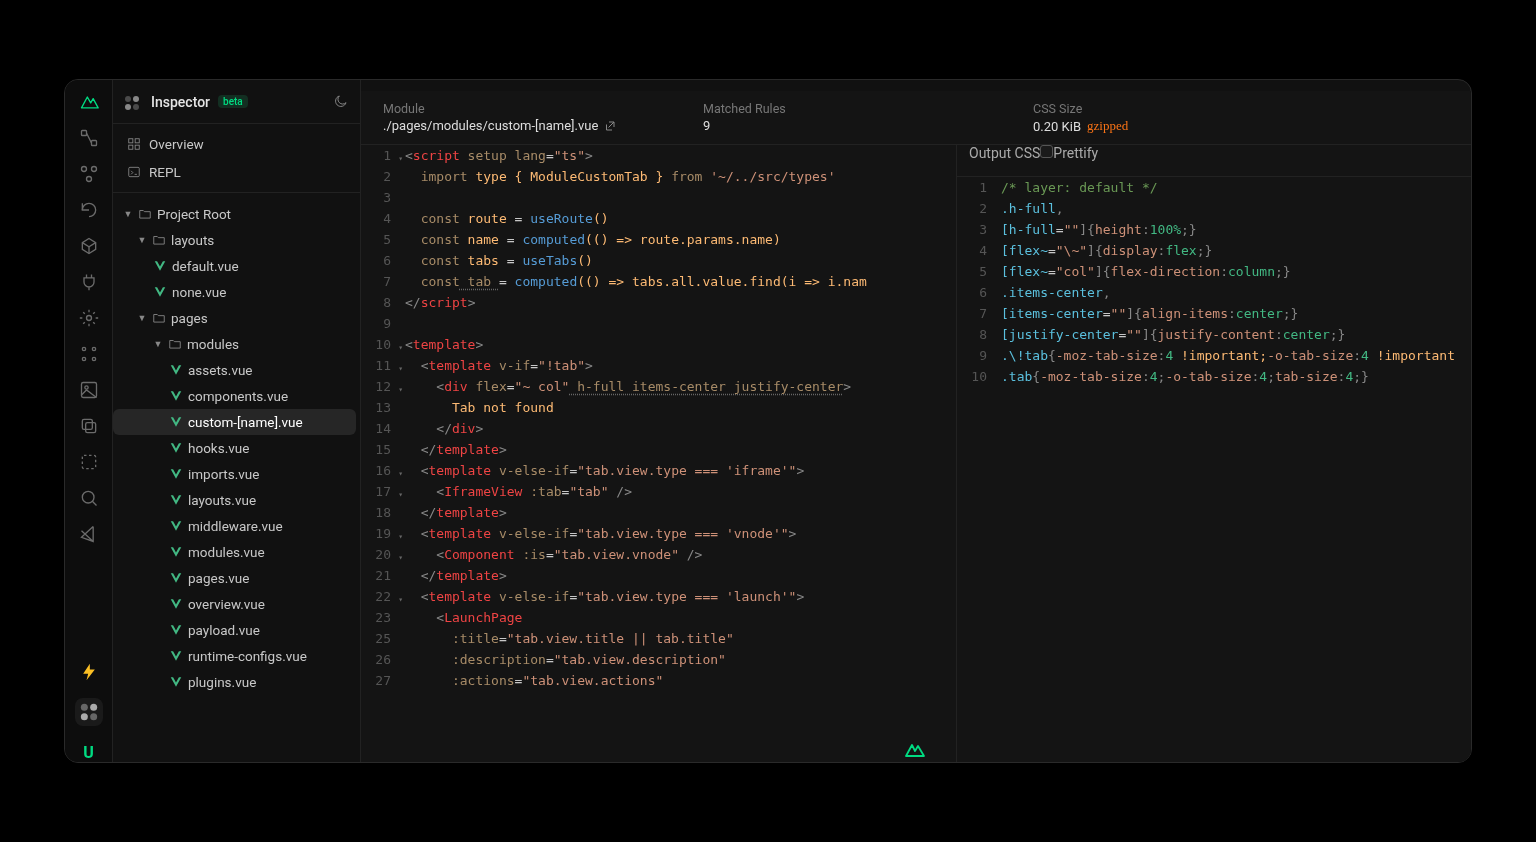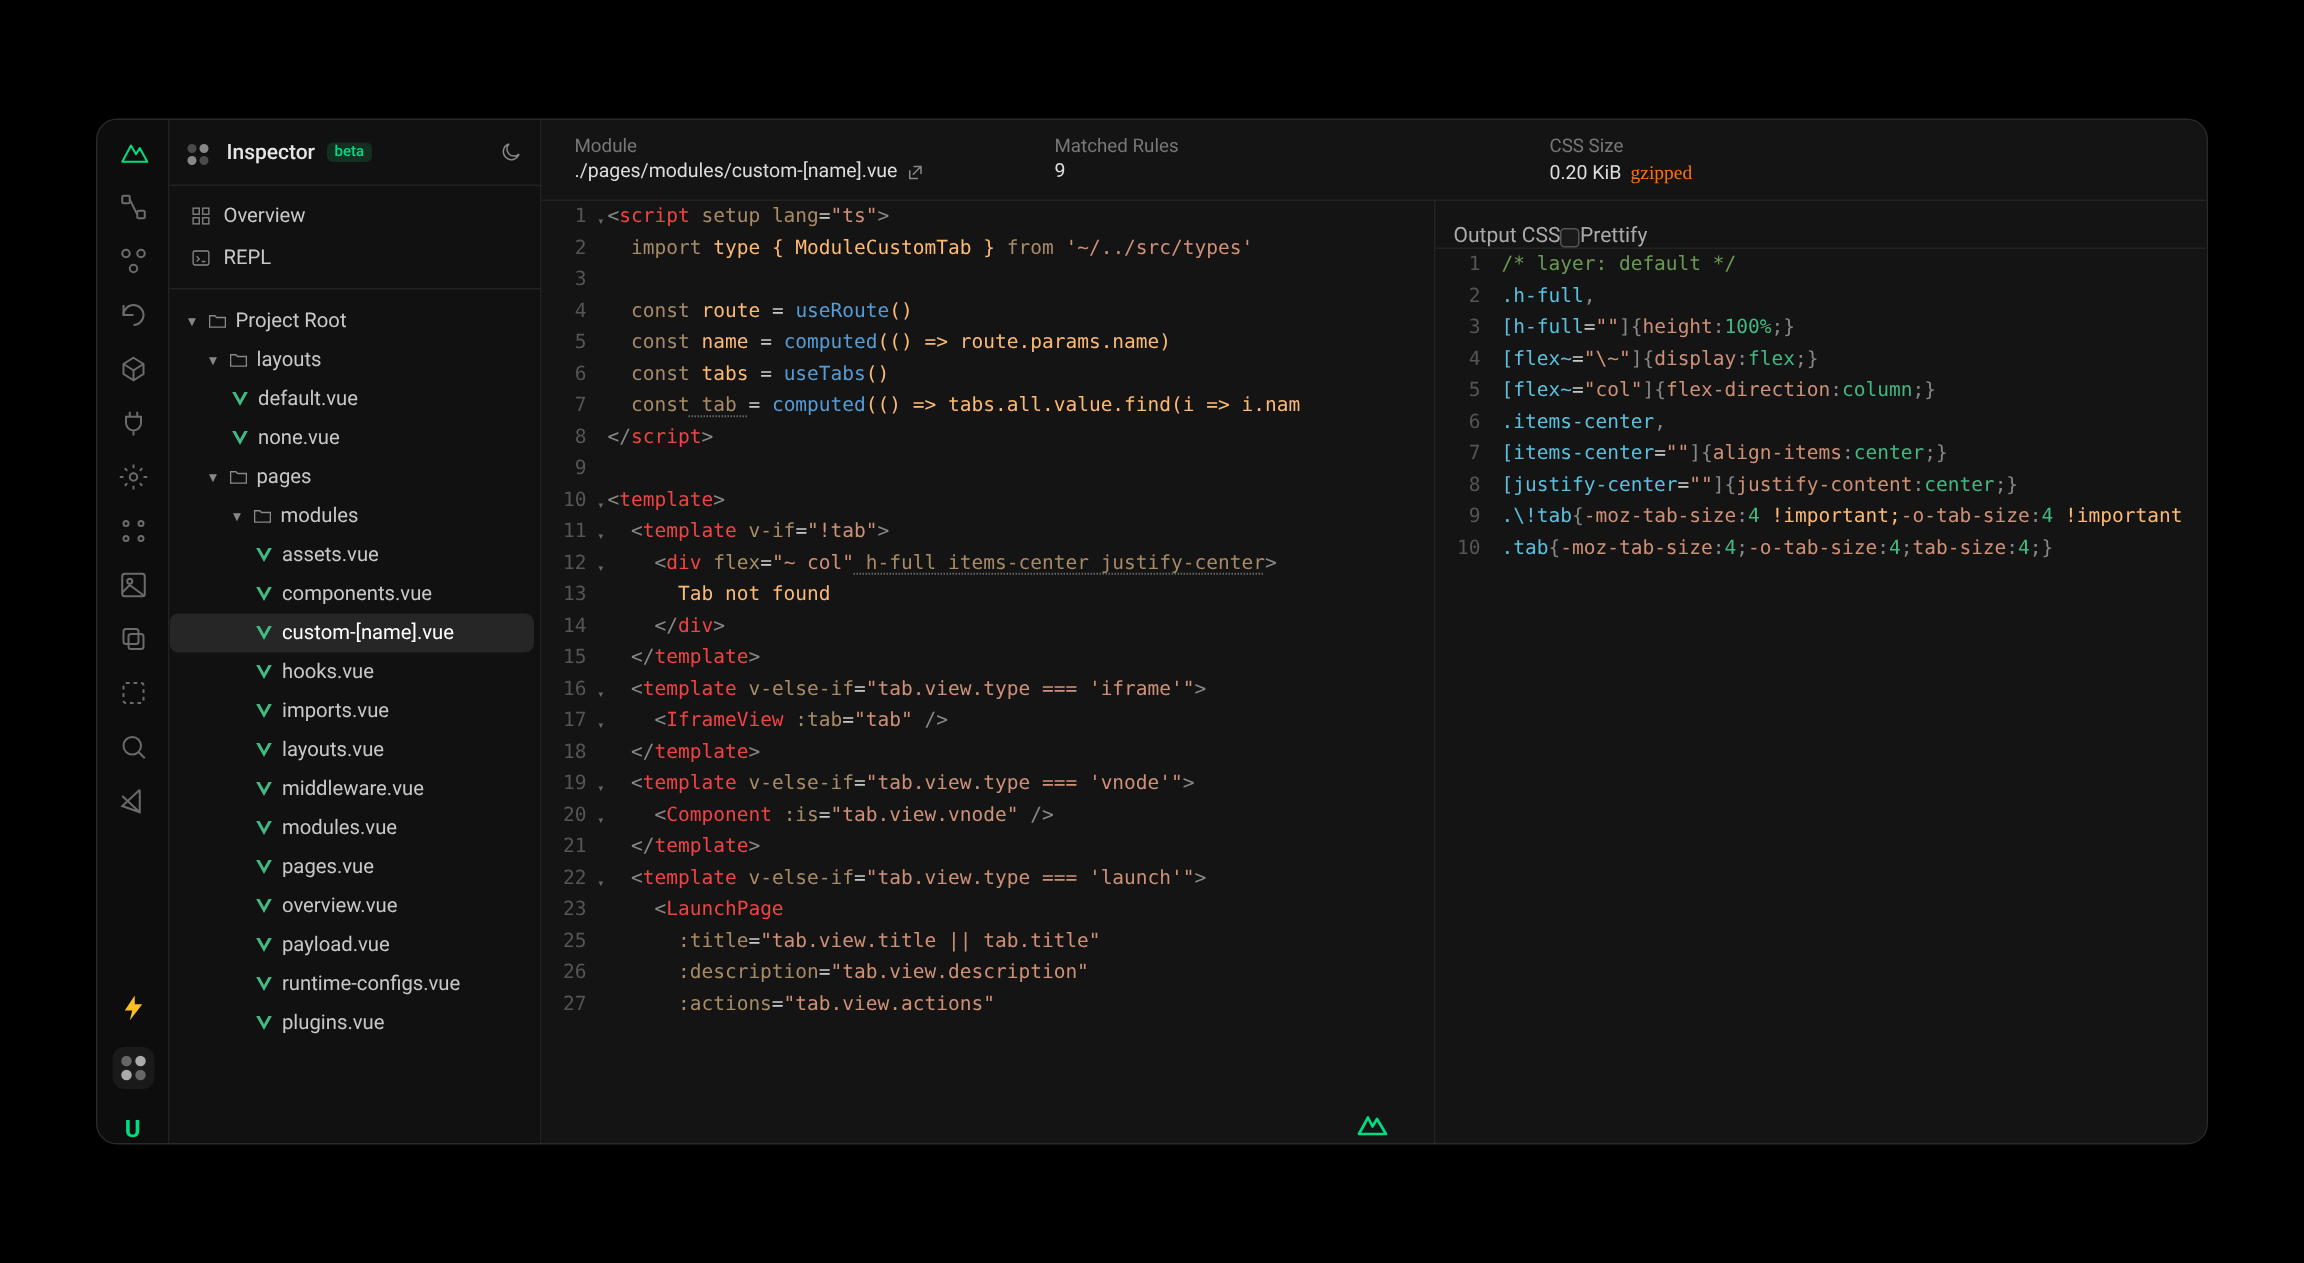--- a/index.html
+++ b/index.html
@@ -84,21 +84,21 @@
   cursor: pointer;
 }
 .tree-row .arrow { color:#888; font-size:9px; width:10px; text-align:center; }
 .tree-row .folder-ico, .tree-row .file-ico { width:14px; height:14px; flex-shrink:0; display:inline-flex; }
 .folder-ico svg, .file-ico svg { width:100%; height:100%; }
 .tree-row.active { background: #262626; color:#fff; border-radius:6px; }
 .tree .ind1 { padding-left: 24px; }
 .tree .ind2 { padding-left: 40px; }
 .tree .ind3 { padding-left: 56px; }
 .vue-green { color:#42b883; }
-.main { flex:1; display:flex; flex-direction:column; background:#141414; }
+.main { flex:1; display:flex; flex-direction:column; background:#141414;margin-top:11px; }
 .topinfo {
   display:flex; padding: 10px 22px;
   border-bottom: 1px solid #222;
   color:#888; font-size: 13px;
 }
 .topinfo .col { display:flex; flex-direction:column; gap:2px; }
 .topinfo .col:nth-child(1){ flex: 0 0 320px; }
 .topinfo .col:nth-child(2){ flex: 0 0 330px; }
 .topinfo .lbl { color:#777; font-size: 12.5px; }
 .topinfo .val { color:#ddd; font-size: 13px; display:flex; align-items:center; gap:6px; }
@@ -117,21 +117,21 @@
   position:relative;
 }
 .fold { position:absolute; right:-4px; color:#666; font-size:8px; top:3px; }
 .cline { flex:1; white-space:pre; padding-left:6px; }
 .right {
   width: 515px; border-left:1px solid #222;
   display:flex; flex-direction:column;
   background:#141414;
 }
 .right-head {
-  height: 32px; display:flex; align-items:flex-end; 
+  height: 32px; display:flex; align-items:flex-start; 
   padding: 0 12px; color:#aaa; font-size:14px;
   border-bottom:1px solid #222;
 }
 .right-head .chk {
   width:13px; height:13px; border:1px solid #555; border-radius:3px;
   appearance:none; background:#1a1a1a; cursor:pointer;
 }
 .right .code { font-size:13px; }
 .tok-tag { color:#ef4444; }
 .tok-attr { color:#a78b67; }

